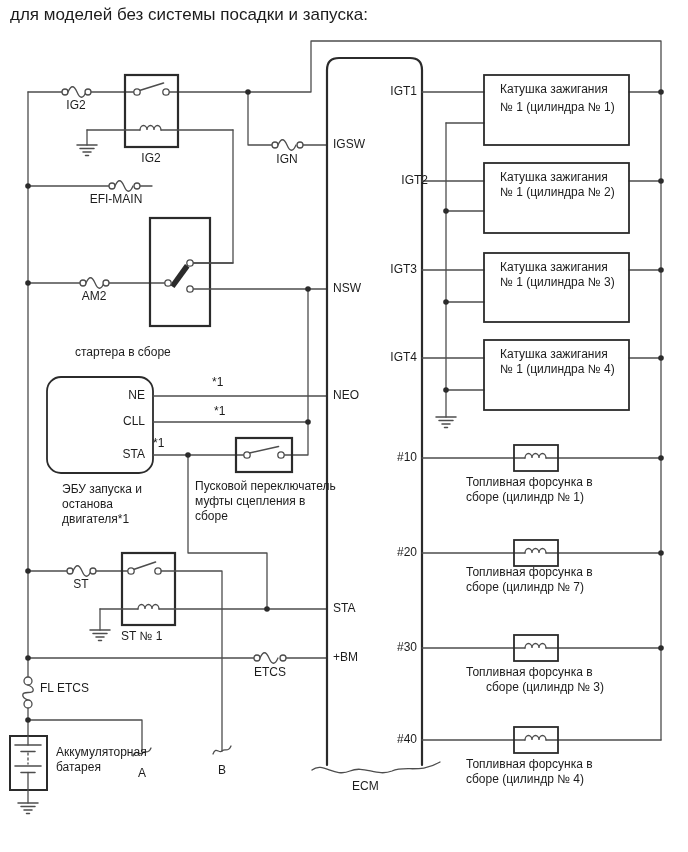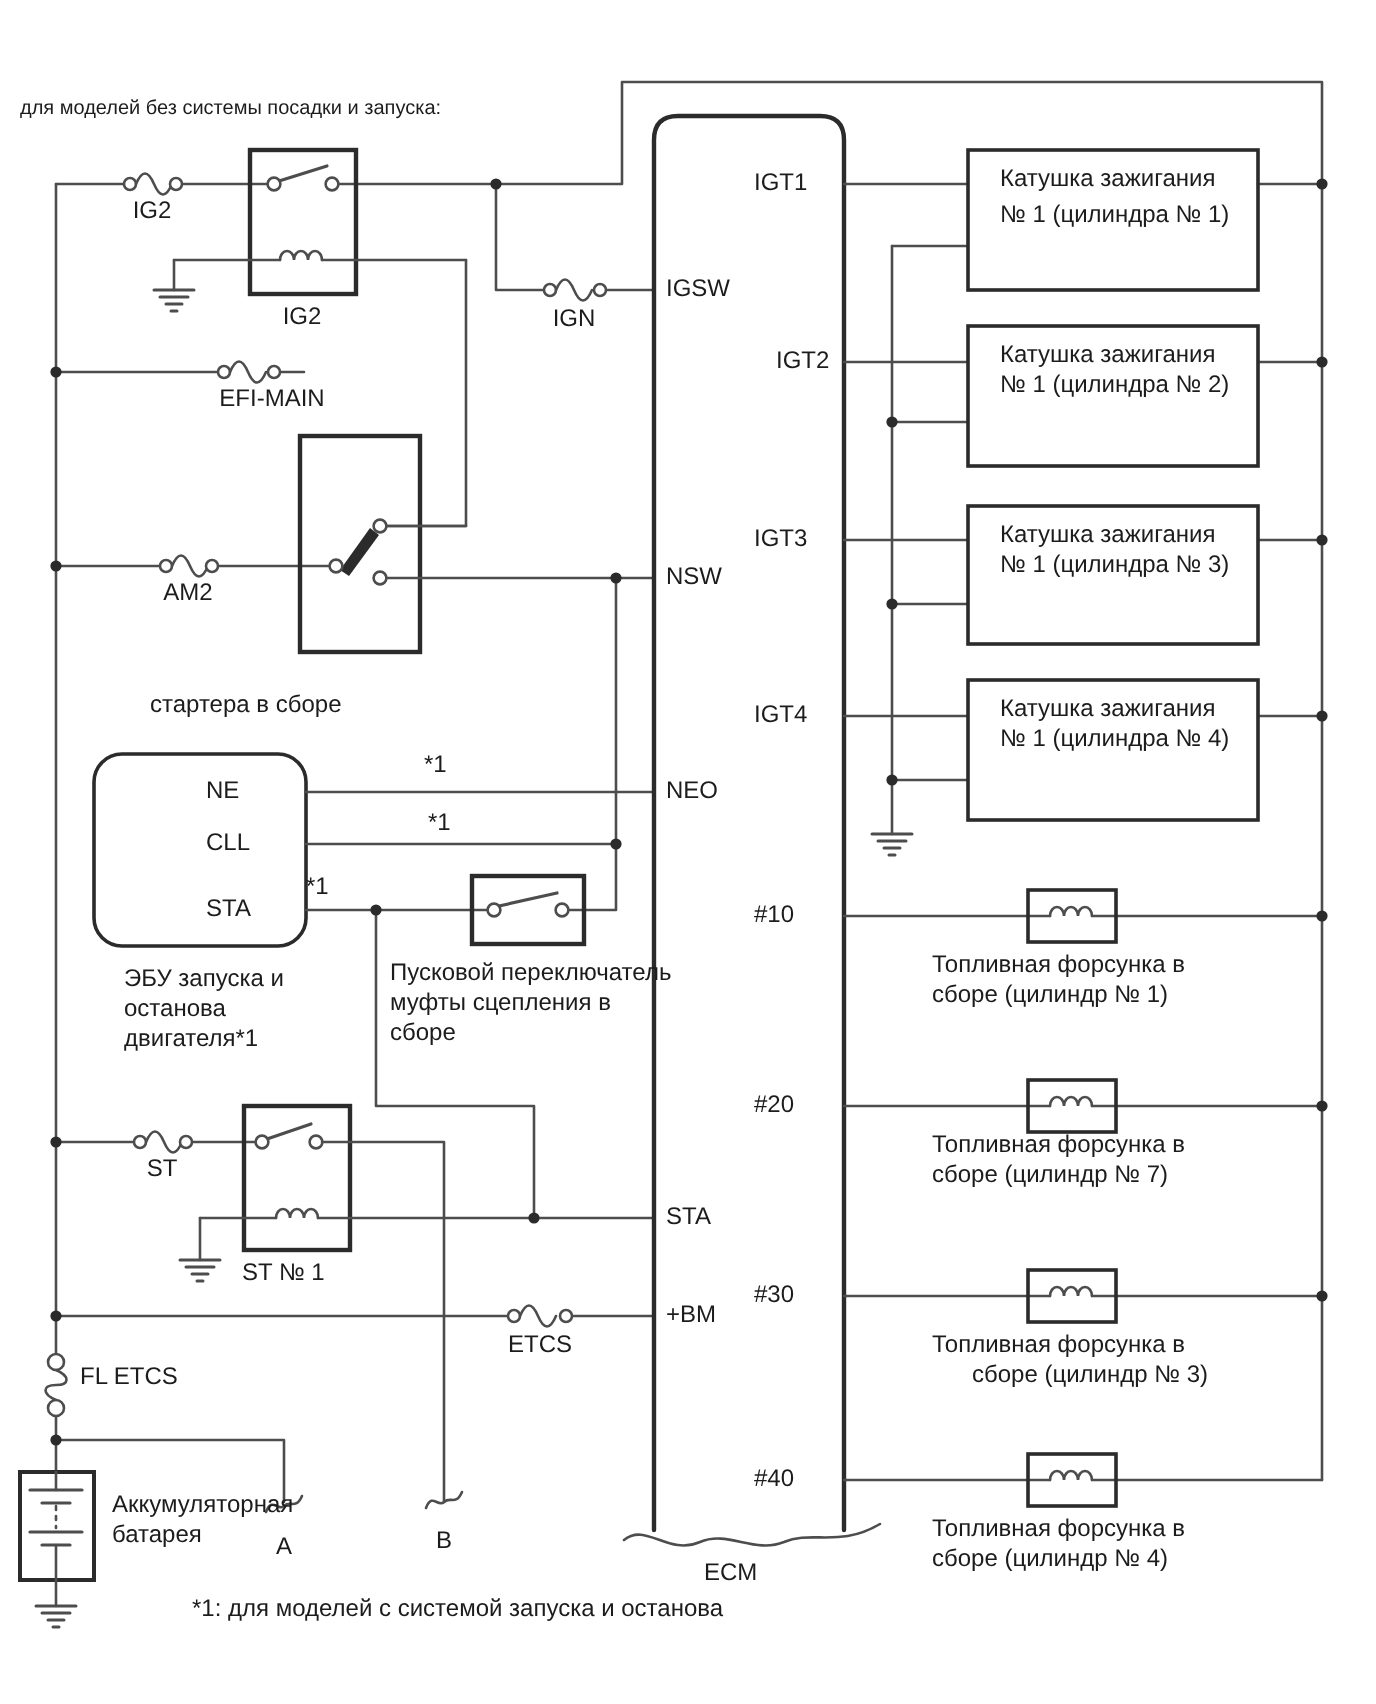--- a/index.html
+++ b/index.html
@@ -1,22 +1,22 @@
 <!DOCTYPE html>
 <html><head>
 <meta charset="utf-8">
 <style>
   html,body{margin:0;padding:0;background:#fff;}
   .canvas{position:relative;width:688px;height:852px;background:#fff;overflow:hidden;
           font-family:"Liberation Sans", sans-serif;color:#1c1c1c;}
   svg.wires{position:absolute;left:0;top:0;}
   .lbl{position:absolute;font-size:12px;line-height:15px;white-space:nowrap;color:#1c1c1c;}
   .c{text-align:center;}
-  .r{text-align:left;}
-  .title{font-size:10px;margin-top:40px;}
+  .r{text-align:right;}
+  .title{font-size:17px;}
 </style>
 </head>
 <body>
 
 <div class="canvas">
 
 <svg class="wires" width="688" height="852" viewBox="0 0 688 852" stroke="#4d4d4d" stroke-width="1.3" fill="none" stroke-linecap="round">
 
   <g>
     <path d="M28,92 V677 M28,708 V736"></path>
@@ -200,21 +200,21 @@
         <circle cx="661" cy="553" r="2.8"></circle>
     <circle cx="661" cy="648" r="2.8"></circle>
   </g>
 </svg>
 
 <div class="lbl title" style="left:10px;top:7px">для моделей без системы посадки и запуска:</div>
 
 <div class="lbl c" style="left:46px;top:98px;width:60px">IG2</div>
 <div class="lbl c" style="left:121px;top:151px;width:60px">IG2</div>
 <div class="lbl c" style="left:257px;top:152px;width:60px">IGN</div>
-<div class="lbl c" style="left:96px;top:192px;width:80px">EFI-MAIN</div>
+<div class="lbl c" style="left:76px;top:192px;width:80px">EFI-MAIN</div>
 <div class="lbl c" style="left:64px;top:289px;width:60px">AM2</div>
 
 <div class="lbl" style="left:75px;top:345px">стартера в сборе</div>
 
 <div class="lbl r" style="left:103px;top:388px;width:42px">NE</div>
 <div class="lbl r" style="left:103px;top:414px;width:42px">CLL</div>
 <div class="lbl r" style="left:103px;top:447px;width:42px">STA</div>
 <div class="lbl" style="left:212px;top:375px">*1</div>
 <div class="lbl" style="left:214px;top:404px">*1</div>
 <div class="lbl" style="left:153px;top:436px">*1</div>
@@ -231,21 +231,20 @@
 <div class="lbl" style="left:121px;top:629px">ST № 1</div>
 <div class="lbl c" style="left:240px;top:665px;width:60px">ETCS</div>
 <div class="lbl" style="left:40px;top:681px">FL ETCS</div>
 
 <div class="lbl" style="left:56px;top:745px">Аккумуляторная</div>
 <div class="lbl" style="left:56px;top:760px">батарея</div>
 
 <div class="lbl c" style="left:130px;top:766px;width:24px">A</div>
 <div class="lbl c" style="left:210px;top:763px;width:24px">B</div>
 
-<div class="lbl" style="left:96px;top:797px">*1: для моделей с системой запуска и останова</div>
 
 <div class="lbl" style="left:333px;top:137px">IGSW</div>
 <div class="lbl" style="left:333px;top:281px">NSW</div>
 <div class="lbl" style="left:333px;top:388px">NEO</div>
 <div class="lbl" style="left:333px;top:601px">STA</div>
 <div class="lbl" style="left:333px;top:650px">+BM</div>
 
 <div class="lbl r" style="left:377px;top:84px;width:40px">IGT1</div>
 <div class="lbl r" style="left:388px;top:173px;width:40px">IGT2</div>
 <div class="lbl r" style="left:377px;top:262px;width:40px">IGT3</div>

